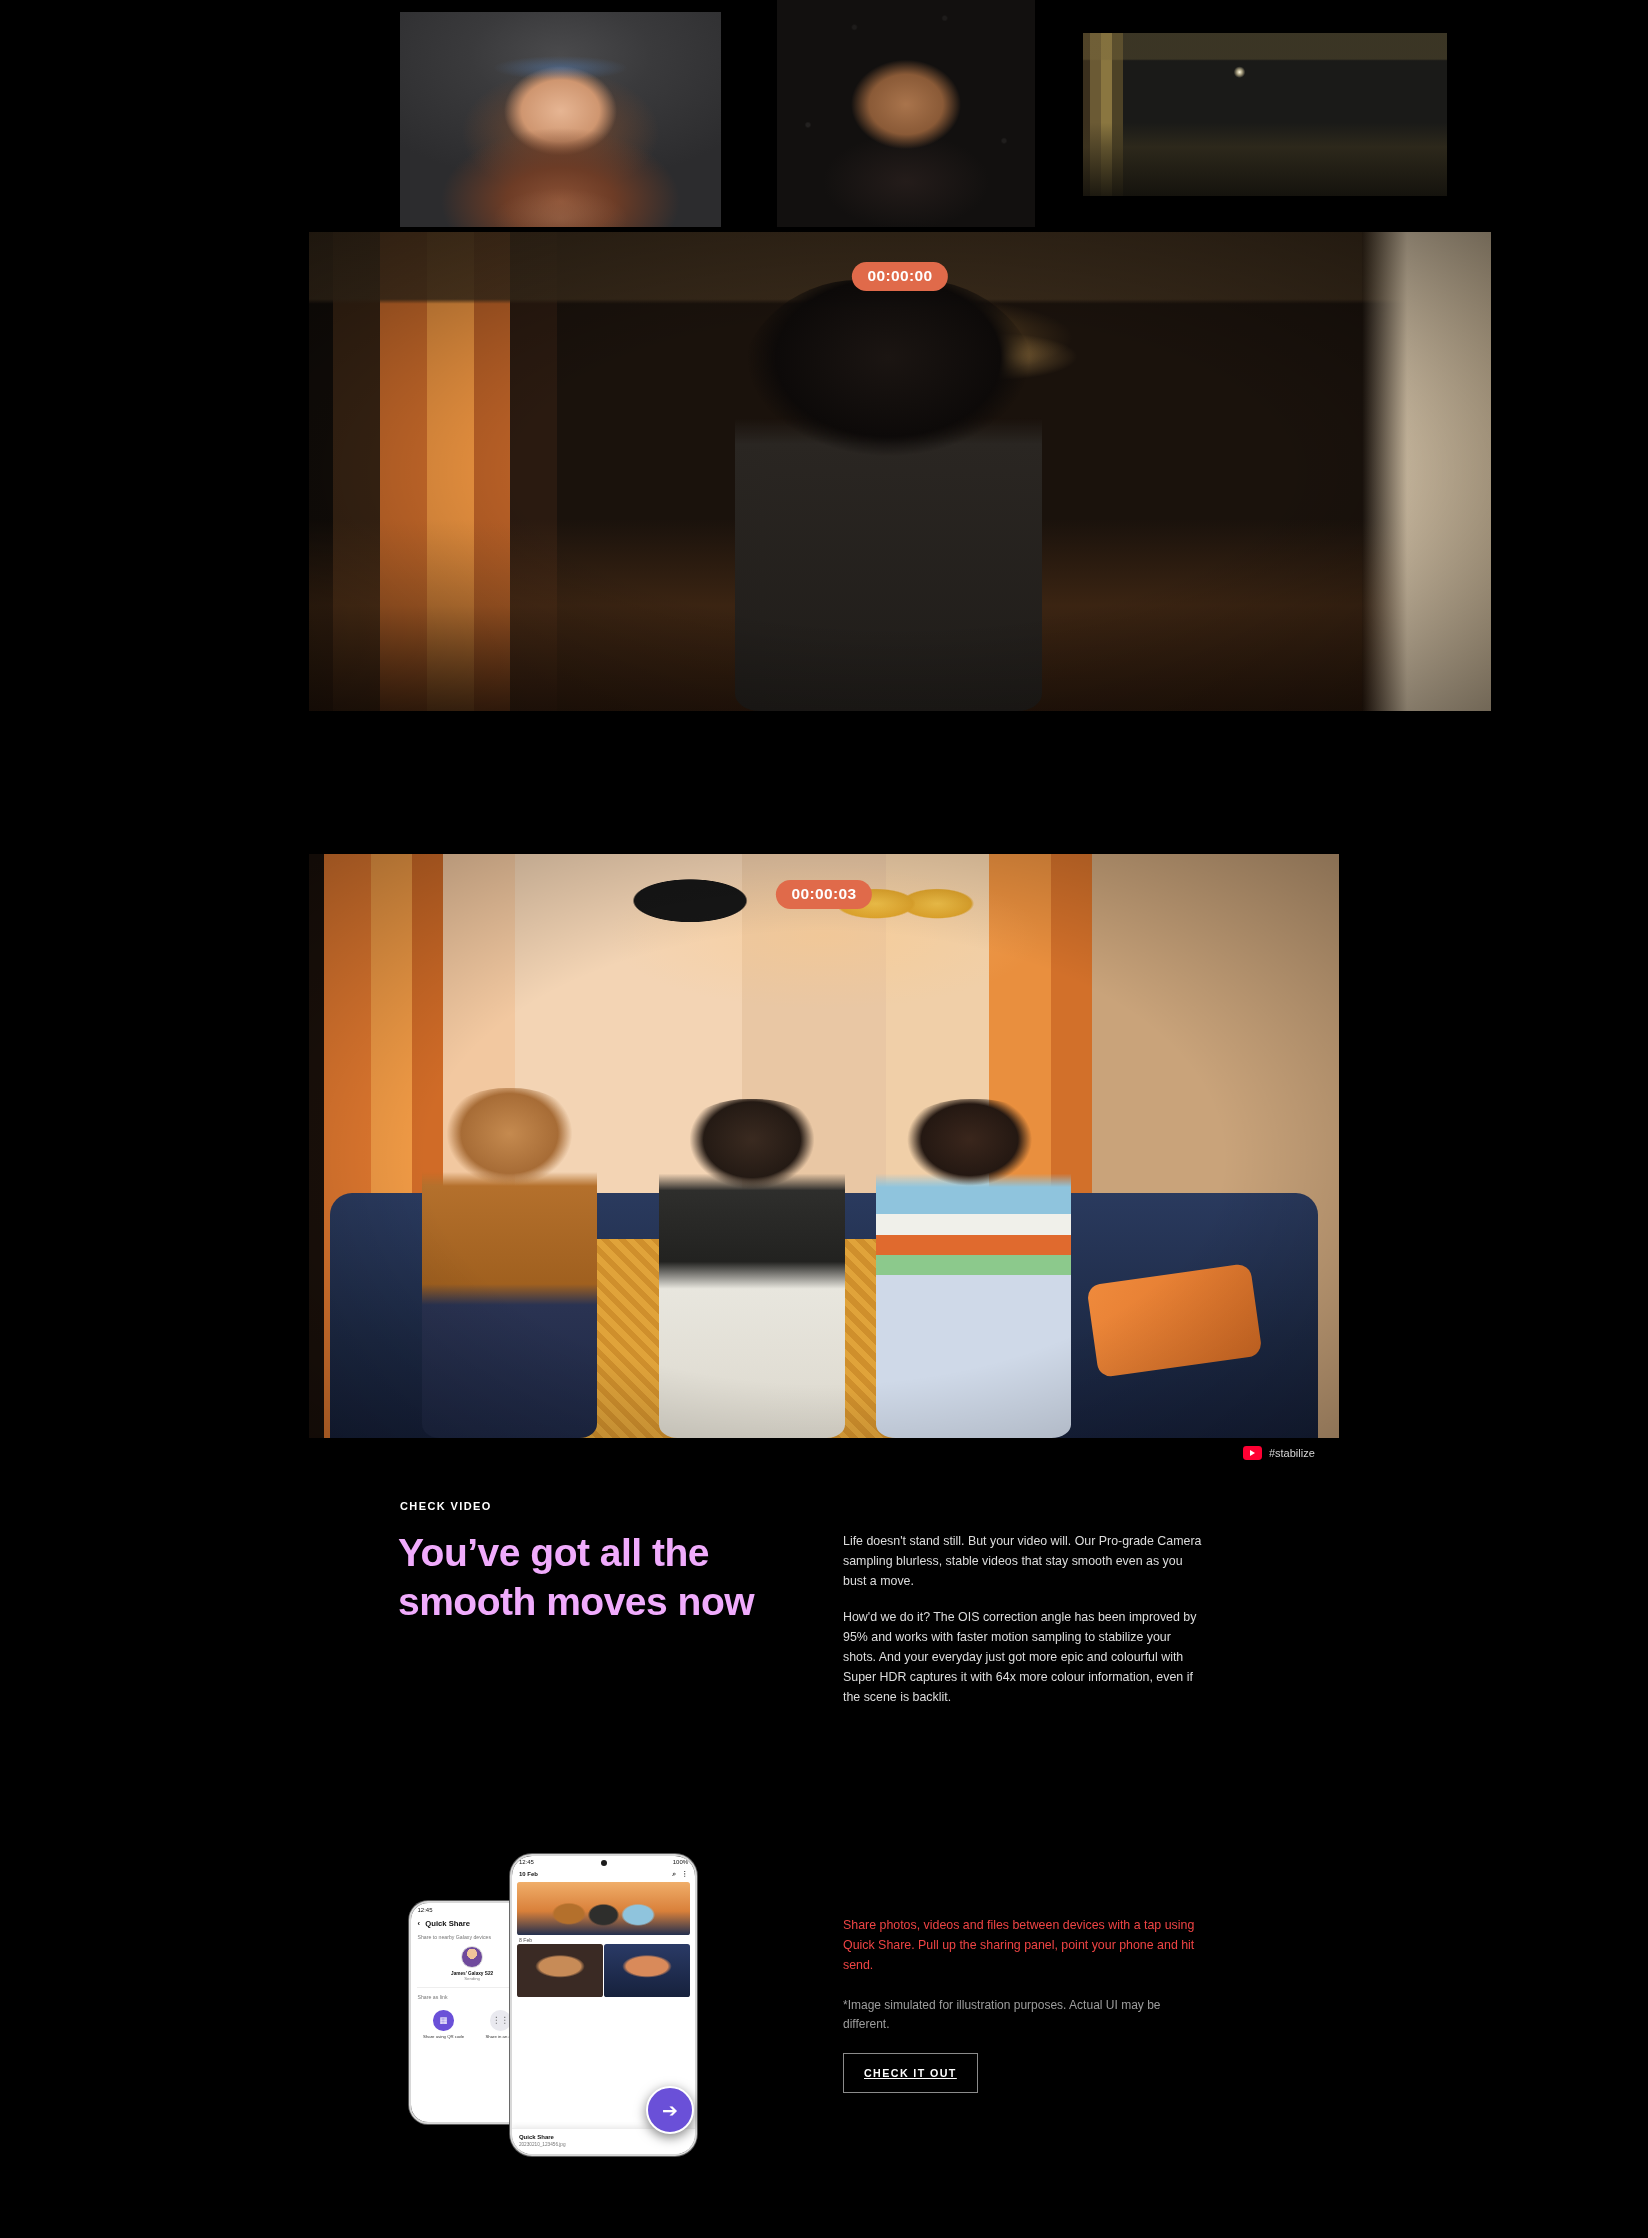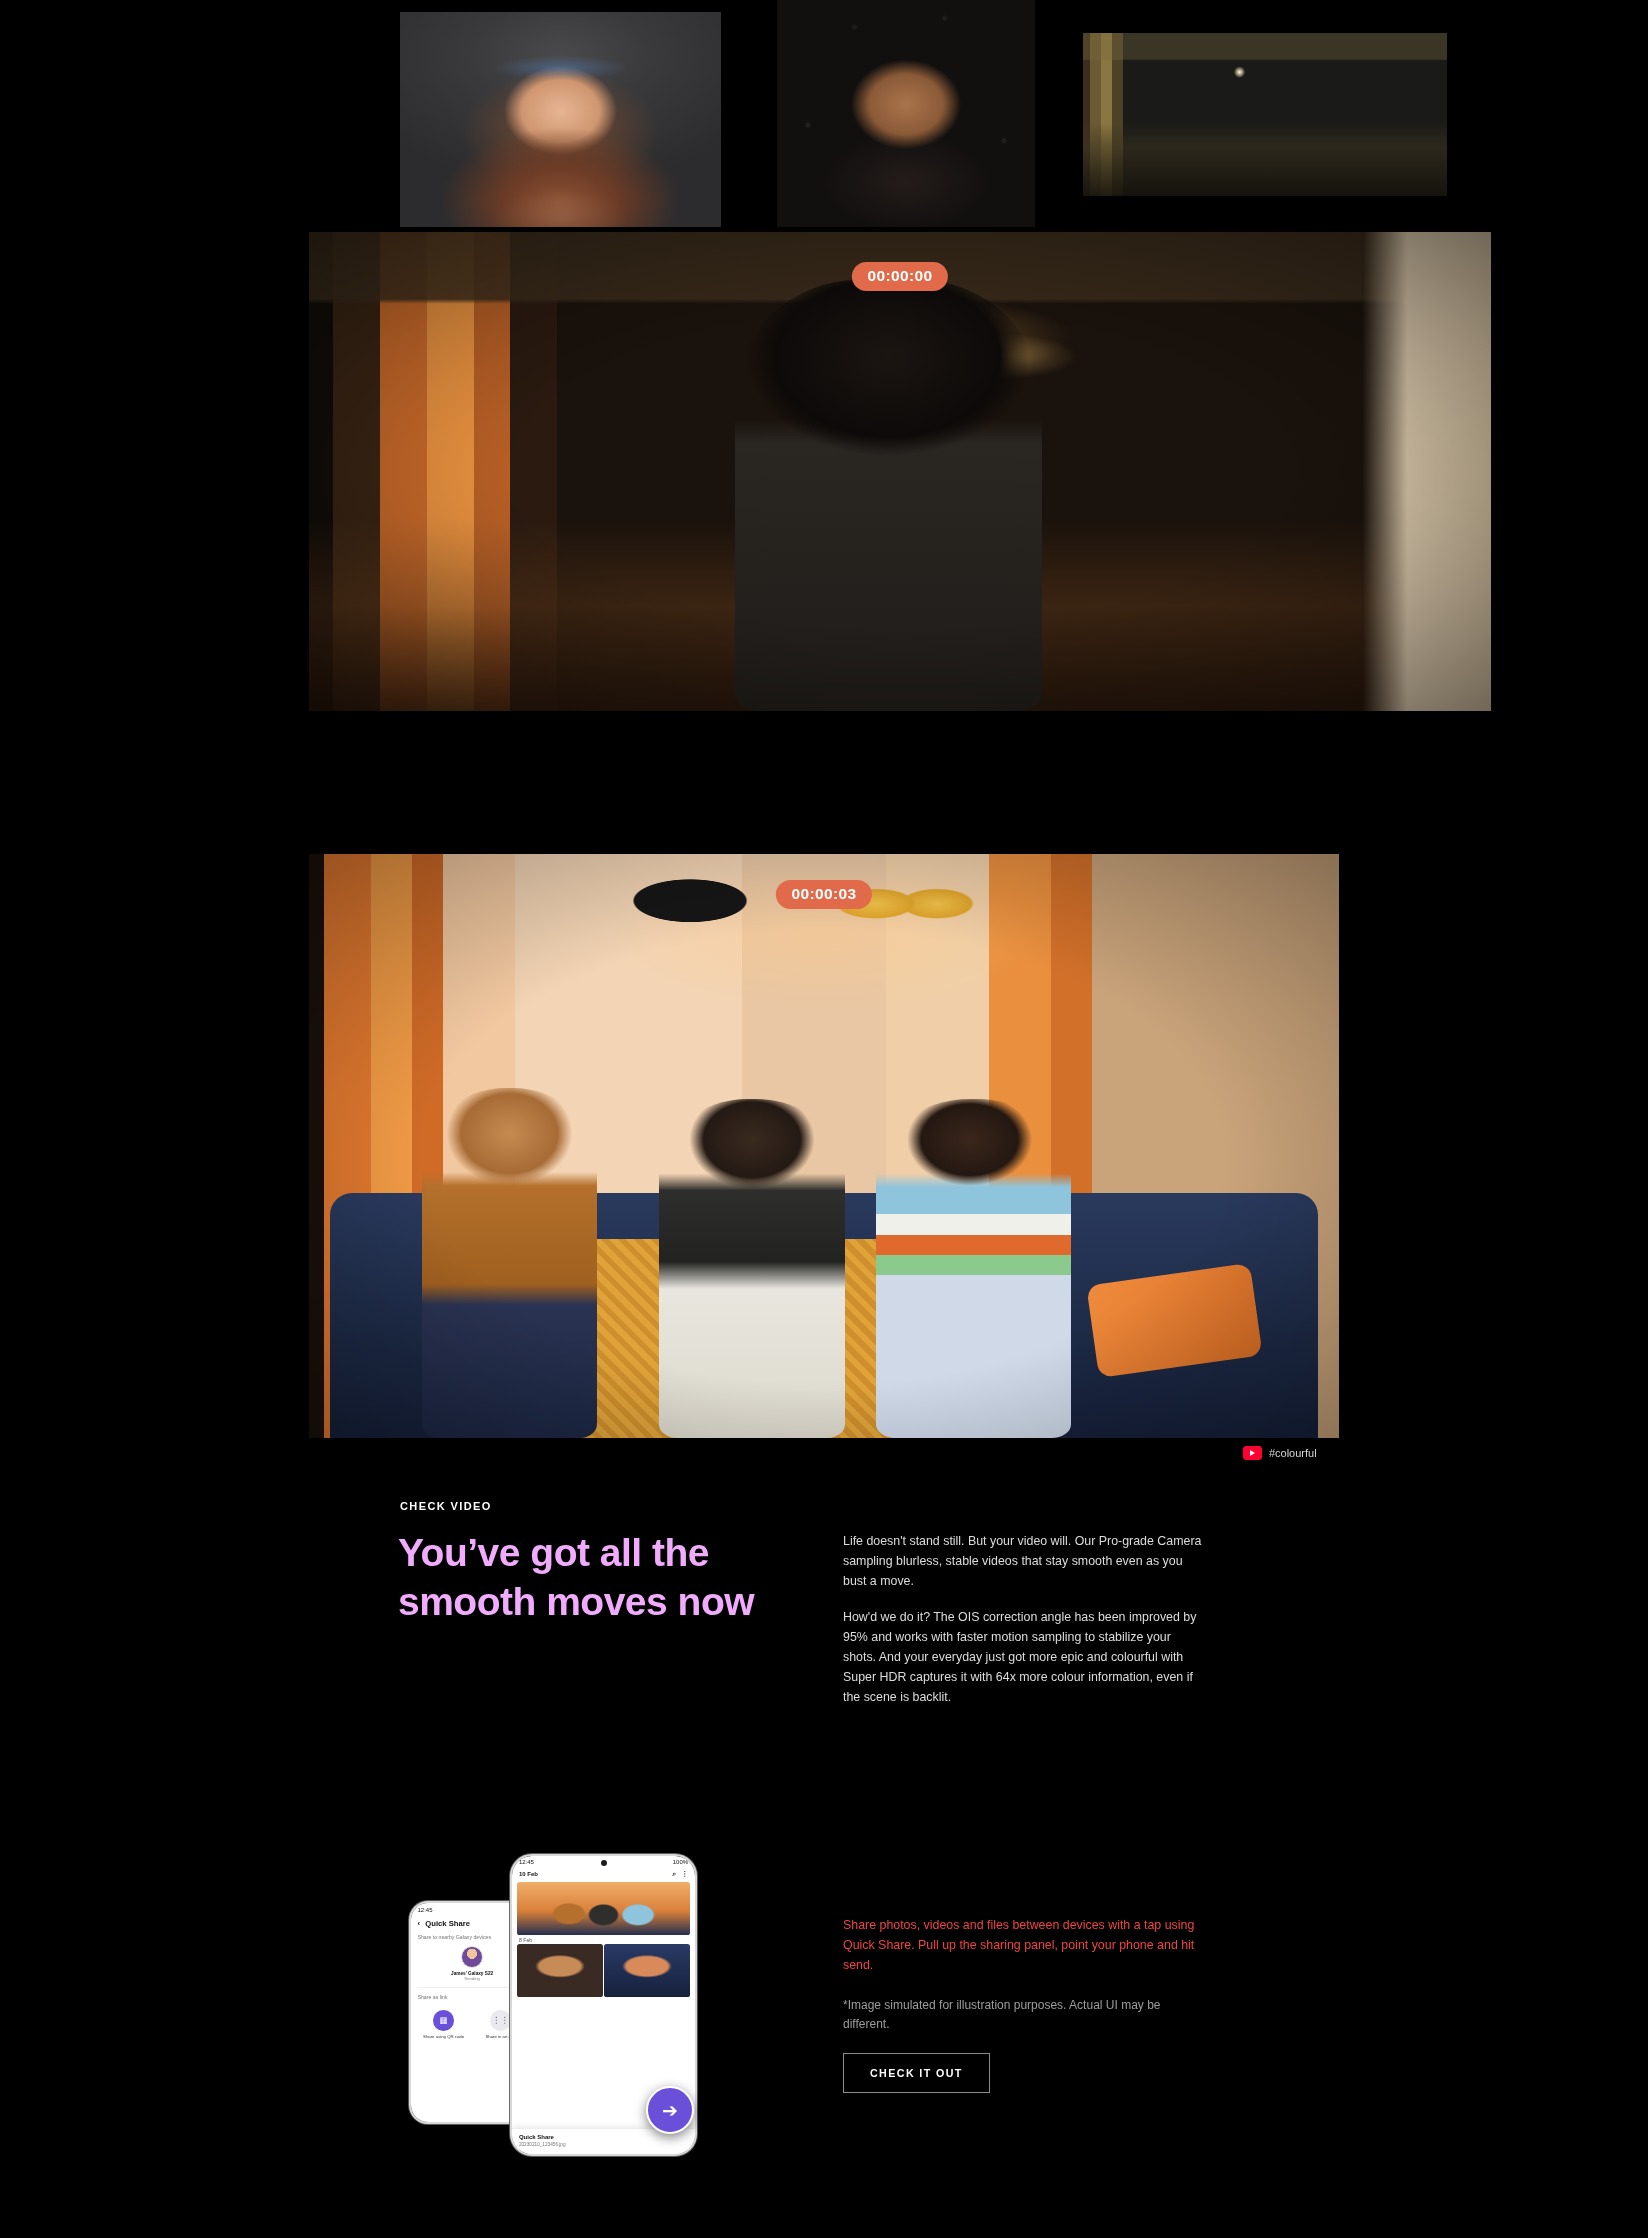--- a/index.html
+++ b/index.html
@@ -359,21 +359,21 @@
     font-size: 12.4px; line-height: 1.6; color: #ef4444;
   }
   .share-note {
     position: absolute; left: 843px; top: 1996px; width: 343px;
     font-size: 12px; line-height: 1.55; color: #9d9d9d;
   }
   .cta {
     position: absolute; left: 843px; top: 2053px;
     border: 0.9px solid #8b8b8b; background: transparent; color: #fff;
     font-size: 10.7px; letter-spacing: 1.4px; font-weight: 700;
-    padding: 13px 26px; cursor: pointer;
+    padding: 13px 20px; cursor: pointer; text-decoration: underline;
   }
 </style>
 </head>
 <body>
 
 <div class="page">
 
   <div class="thumb-row">
     <div class="thumb thumb-1">
       <div class="ph-woman"></div>
@@ -405,21 +405,21 @@
     <div class="person person-mid"></div>
     <div class="person person-right"></div>
     <div class="room-bright-vig"></div>
     <div class="timecode tc2">00:00:03</div>
   </div>
 
   <div class="withgalaxy">
     <span class="yt-icon">
         <span class="tri"></span>
       </span>
-    <span>#colourful</span>
+    <span>#stabilize</span>
   </div>
 
   <div class="eyebrow">CHECK VIDEO</div>
   <h2 class="headline">You’ve got all the smooth moves now</h2>
 
   <div class="body-col">
     <p>Life doesn't stand still. But your video will. Our Pro-grade Camera sampling blurless, stable videos that stay smooth even as you bust a move.</p>
     <p>How'd we do it? The OIS correction angle has been improved by 95% and works with faster motion sampling to stabilize your shots. And your everyday just got more epic and colourful with Super HDR captures it with 64x more colour information, even if the scene is backlit.</p>
   </div>
 

